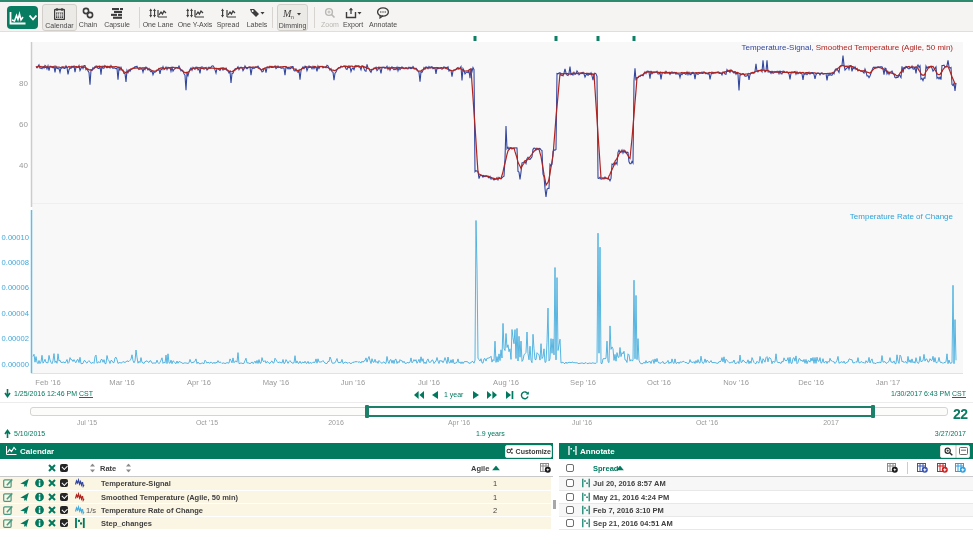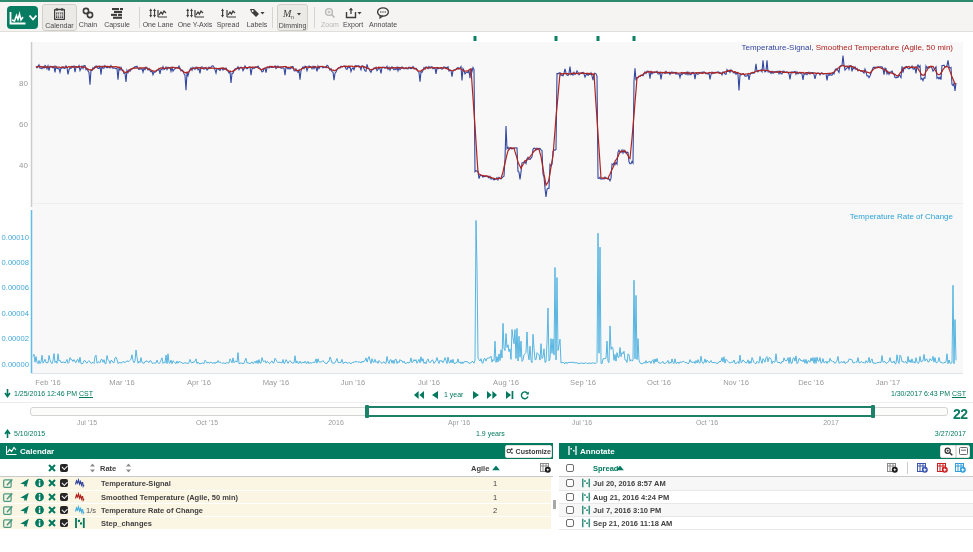--- a/index.html
+++ b/index.html
@@ -595,44 +595,44 @@
       <svg width="8" height="9" viewBox="0 0 8 9" style="">
         <g stroke="#00795f" stroke-width="1.2" fill="none">
           <path d="M0.8 0 L0.8 9 M7.2 0 L7.2 9"></path>
         </g>
         <g fill="#00795f">
           <rect x="2.2" y="1.8" width="1.5" height="1.5"></rect>
           <rect x="4.3" y="4" width="1.5" height="1.5"></rect>
         </g>
       </svg>
     </span>
-    <span class="cell" style="left:34px">Aug 21, 2016 4:24 PM</span>
+    <span class="cell" style="left:34px">May 21, 2016 4:24 PM</span>
   </div>
 <div class="row cap-row-a" style="left:559px;top:503.90000000000003px;width:414px;border-bottom:1px solid #e8e8e8">
     <span class="cell ck ck-empty" style="left:7px"></span>
     <span class="cell" style="left:23px">
       <svg width="8" height="9" viewBox="0 0 8 9" style="">
         <g stroke="#00795f" stroke-width="1.2" fill="none">
           <path d="M0.8 0 L0.8 9 M7.2 0 L7.2 9"></path>
         </g>
         <g fill="#00795f">
           <rect x="2.2" y="1.8" width="1.5" height="1.5"></rect>
           <rect x="4.3" y="4" width="1.5" height="1.5"></rect>
         </g>
       </svg>
     </span>
-    <span class="cell" style="left:34px">Jul 7, 2016 3:10 PM</span>
+    <span class="cell" style="left:34px">Feb 7, 2016 3:10 PM</span>
   </div>
 <div class="row " style="left:559px;top:517.2px;width:414px;border-bottom:1px solid #e8e8e8">
     <span class="cell ck ck-empty" style="left:7px"></span>
     <span class="cell" style="left:23px">
       <svg width="8" height="9" viewBox="0 0 8 9" style="">
         <g stroke="#00795f" stroke-width="1.2" fill="none">
           <path d="M0.8 0 L0.8 9 M7.2 0 L7.2 9"></path>
         </g>
         <g fill="#00795f">
           <rect x="2.2" y="1.8" width="1.5" height="1.5"></rect>
           <rect x="4.3" y="4" width="1.5" height="1.5"></rect>
         </g>
       </svg>
     </span>
-    <span class="cell" style="left:34px">Sep 21, 2016 11:18 AM</span>
+    <span class="cell" style="left:34px">Sep 21, 2016 04:51 AM</span>
   </div>
 <div class="abs" style="left:553px;top:500px;width:3px;height:9px;background:#a8a8a8"></div>
 </body></html>

